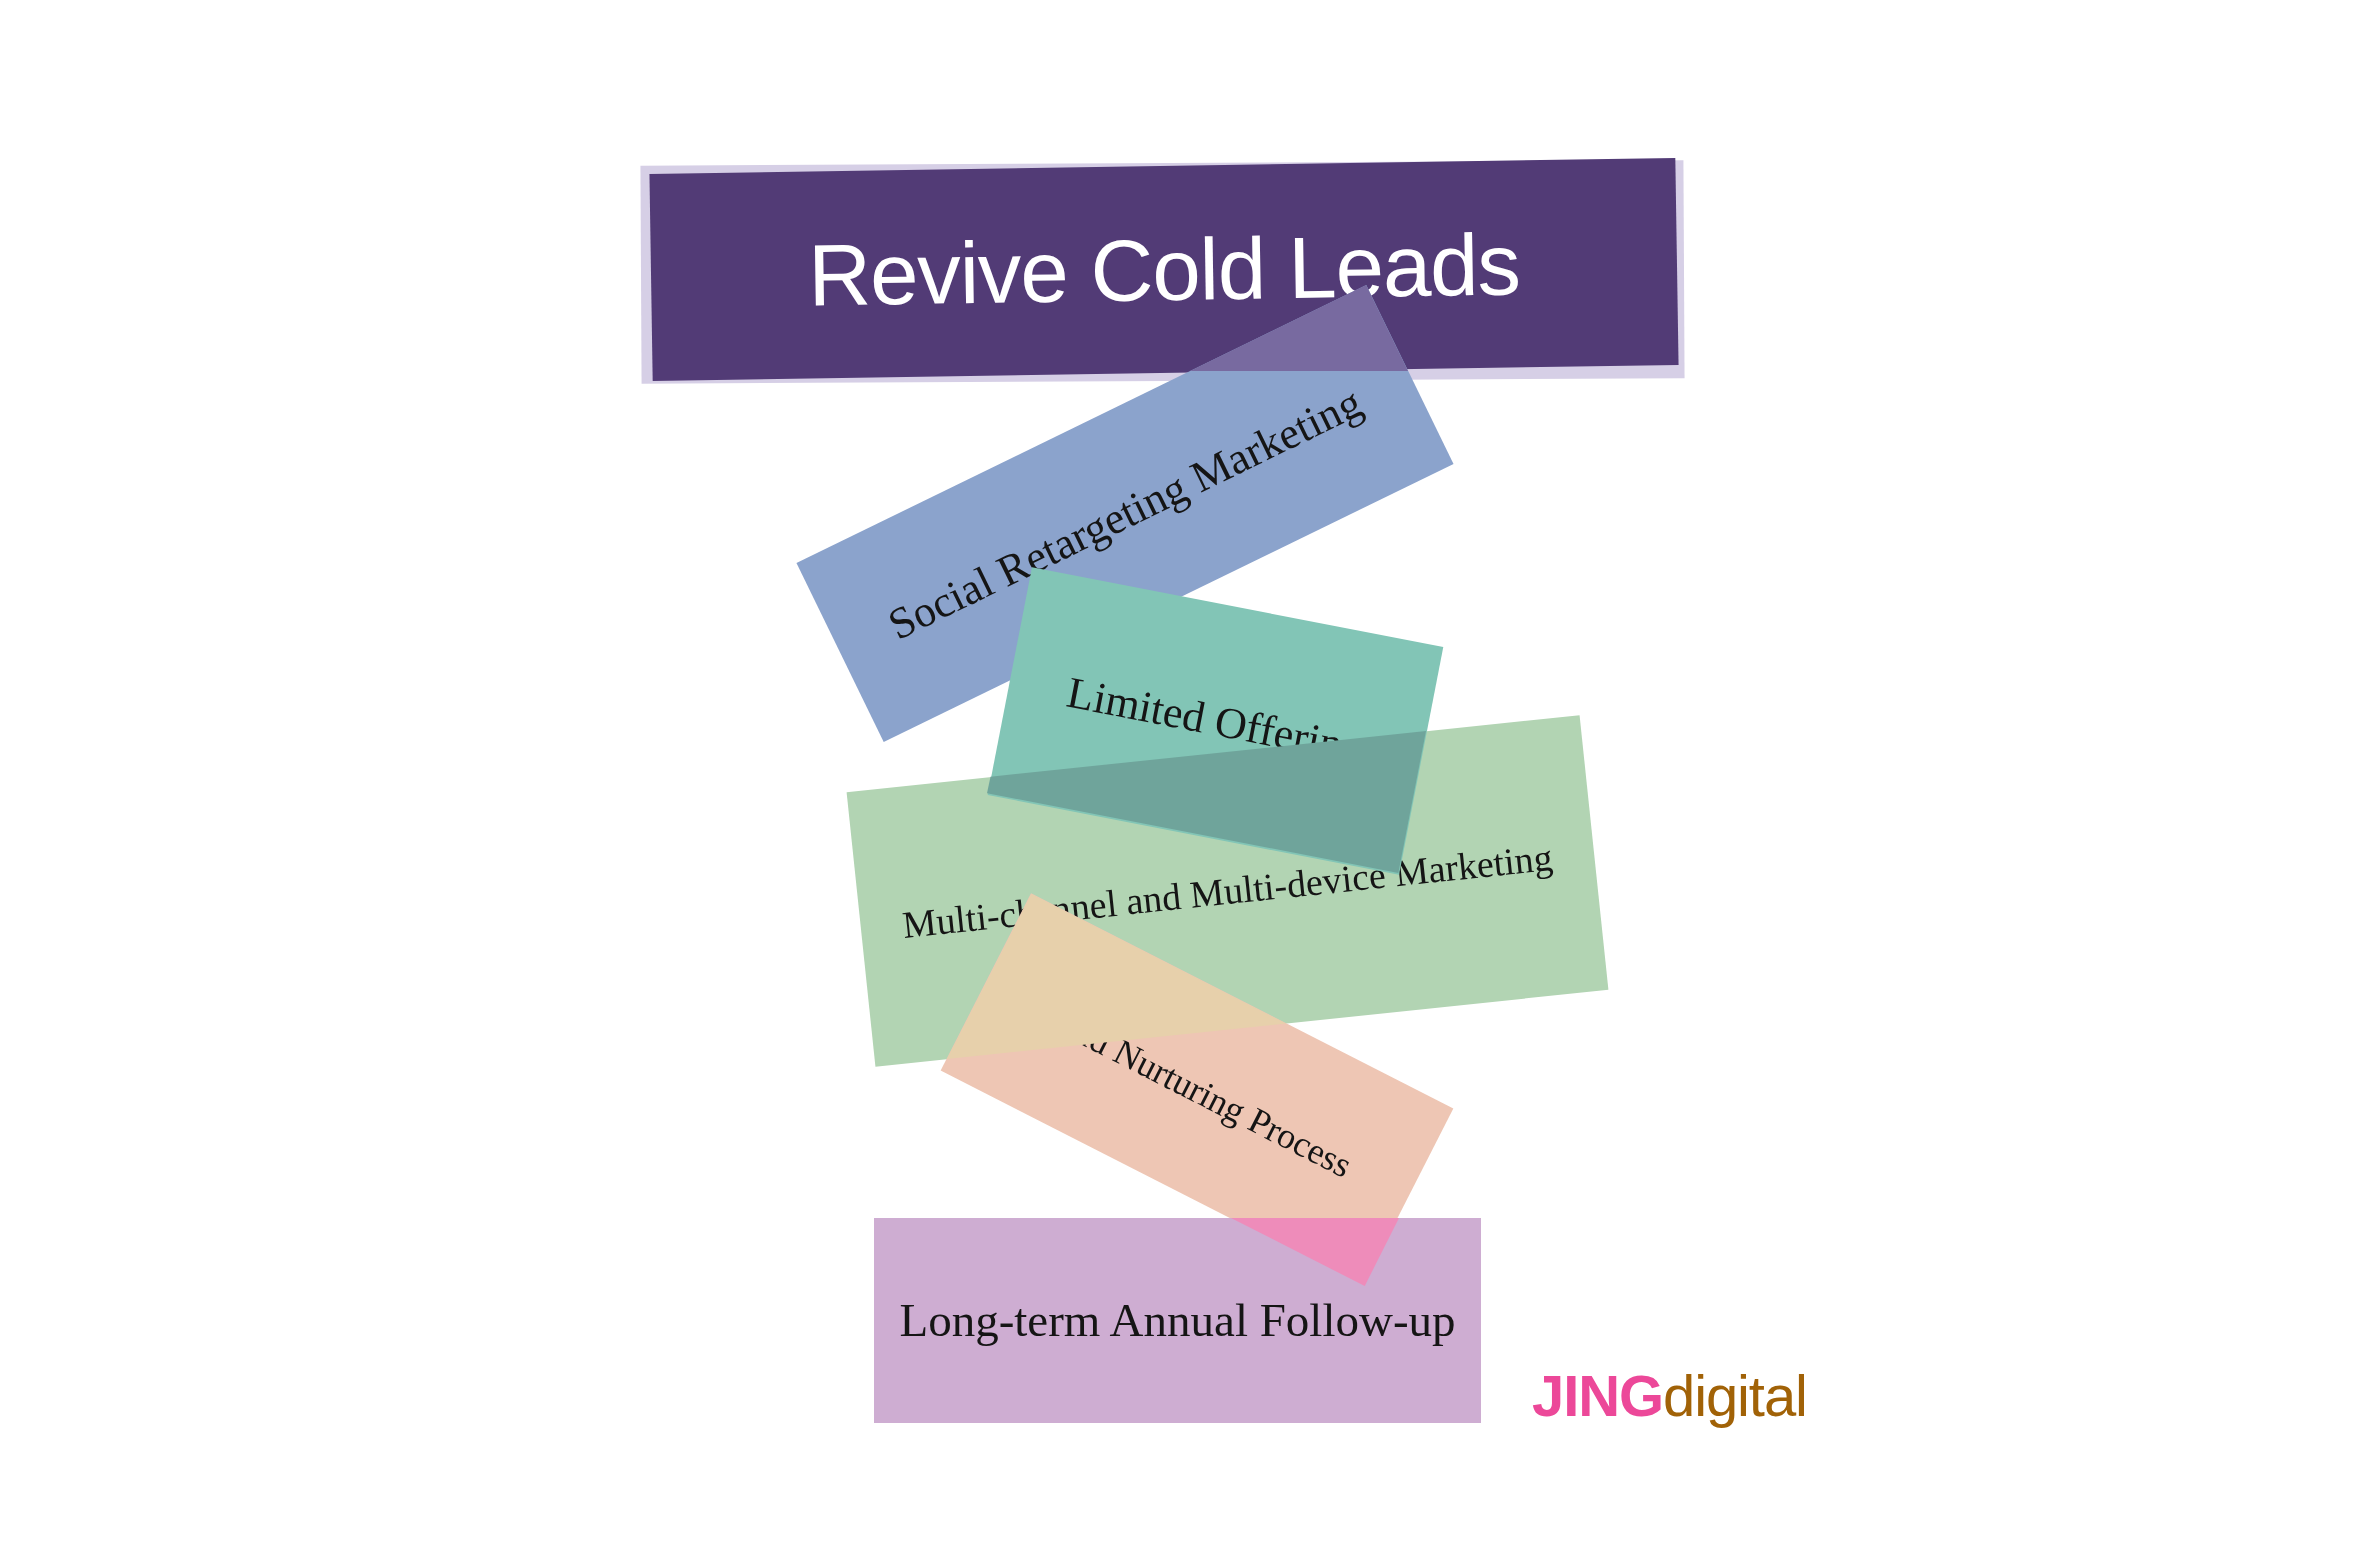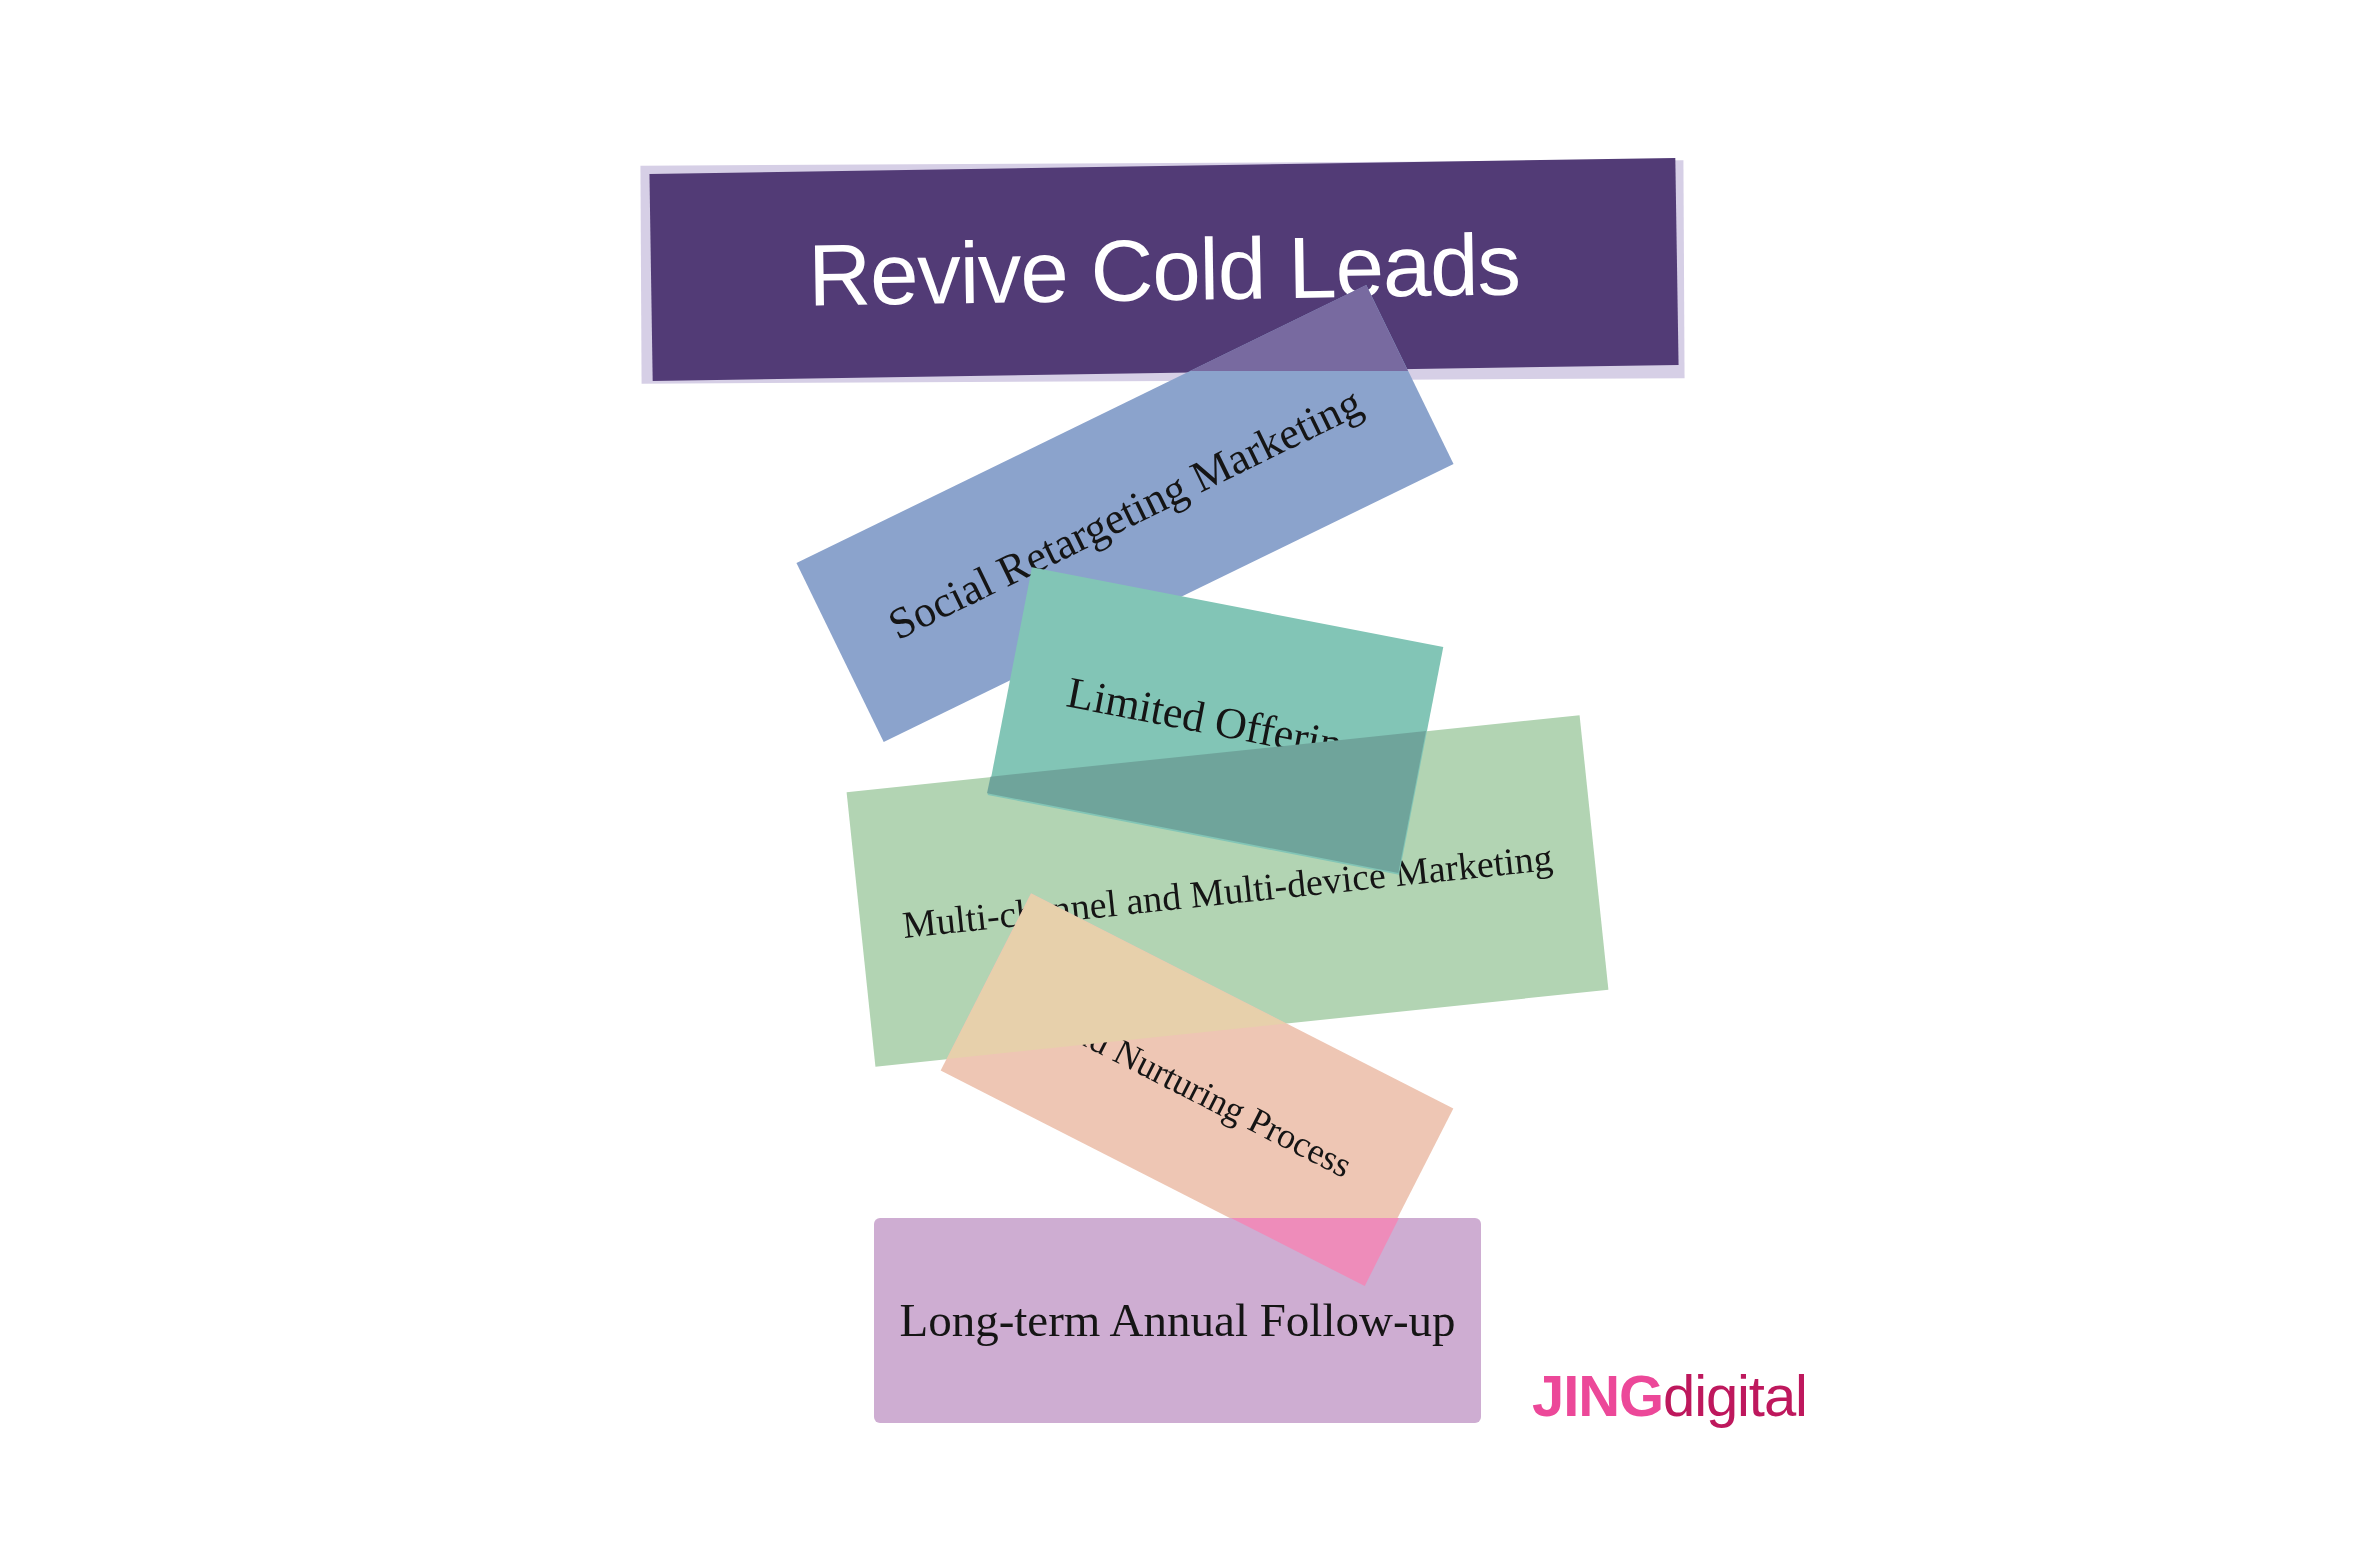--- a/index.html
+++ b/index.html
@@ -108,21 +108,20 @@
     width: 339px; height: 165px;
     background: #E7D0AB;
     clip-path: polygon(24.9% 0%, 100% 78.5%, 0% 100%);
     z-index: 9;
   }
   .banner-followup {
     left: 874px; top: 1218px;
     width: 607px; height: 205px;
     background: #CEADD2;
     z-index: 10;
-    border-radius: 6px;
   }
   .banner-followup .label { font-size: 47px; }
   .overlap-peach-lavender {
     position: absolute;
     left: 1231px; top: 1218px;
     width: 168px; height: 68px;
     background: #EE8CBA;
     clip-path: polygon(0% 0%, 100% 0%, 79.6% 100%);
     z-index: 11;
   }
@@ -130,21 +129,21 @@
     position: absolute;
     left: 1532px; top: 1367px;
     z-index: 12;
     font-family: "Liberation Sans", sans-serif;
     font-size: 58px;
     letter-spacing: -1.1px;
     line-height: 1;
     white-space: nowrap;
   }
   .logo .logo-bold   { font-weight: 700; color: #ec4899; }
-  .logo .logo-light  { font-weight: 400; color: #be185d; }
+  .logo .logo-light  { font-weight: 400; color: #a16207; }
 </style>
 </head>
 <body>
 
 <div class="stage">
 
   <div class="banner title-underlay"></div>
 
   <div class="banner title-banner">
     <span class="title-label">Revive Cold Leads</span>

